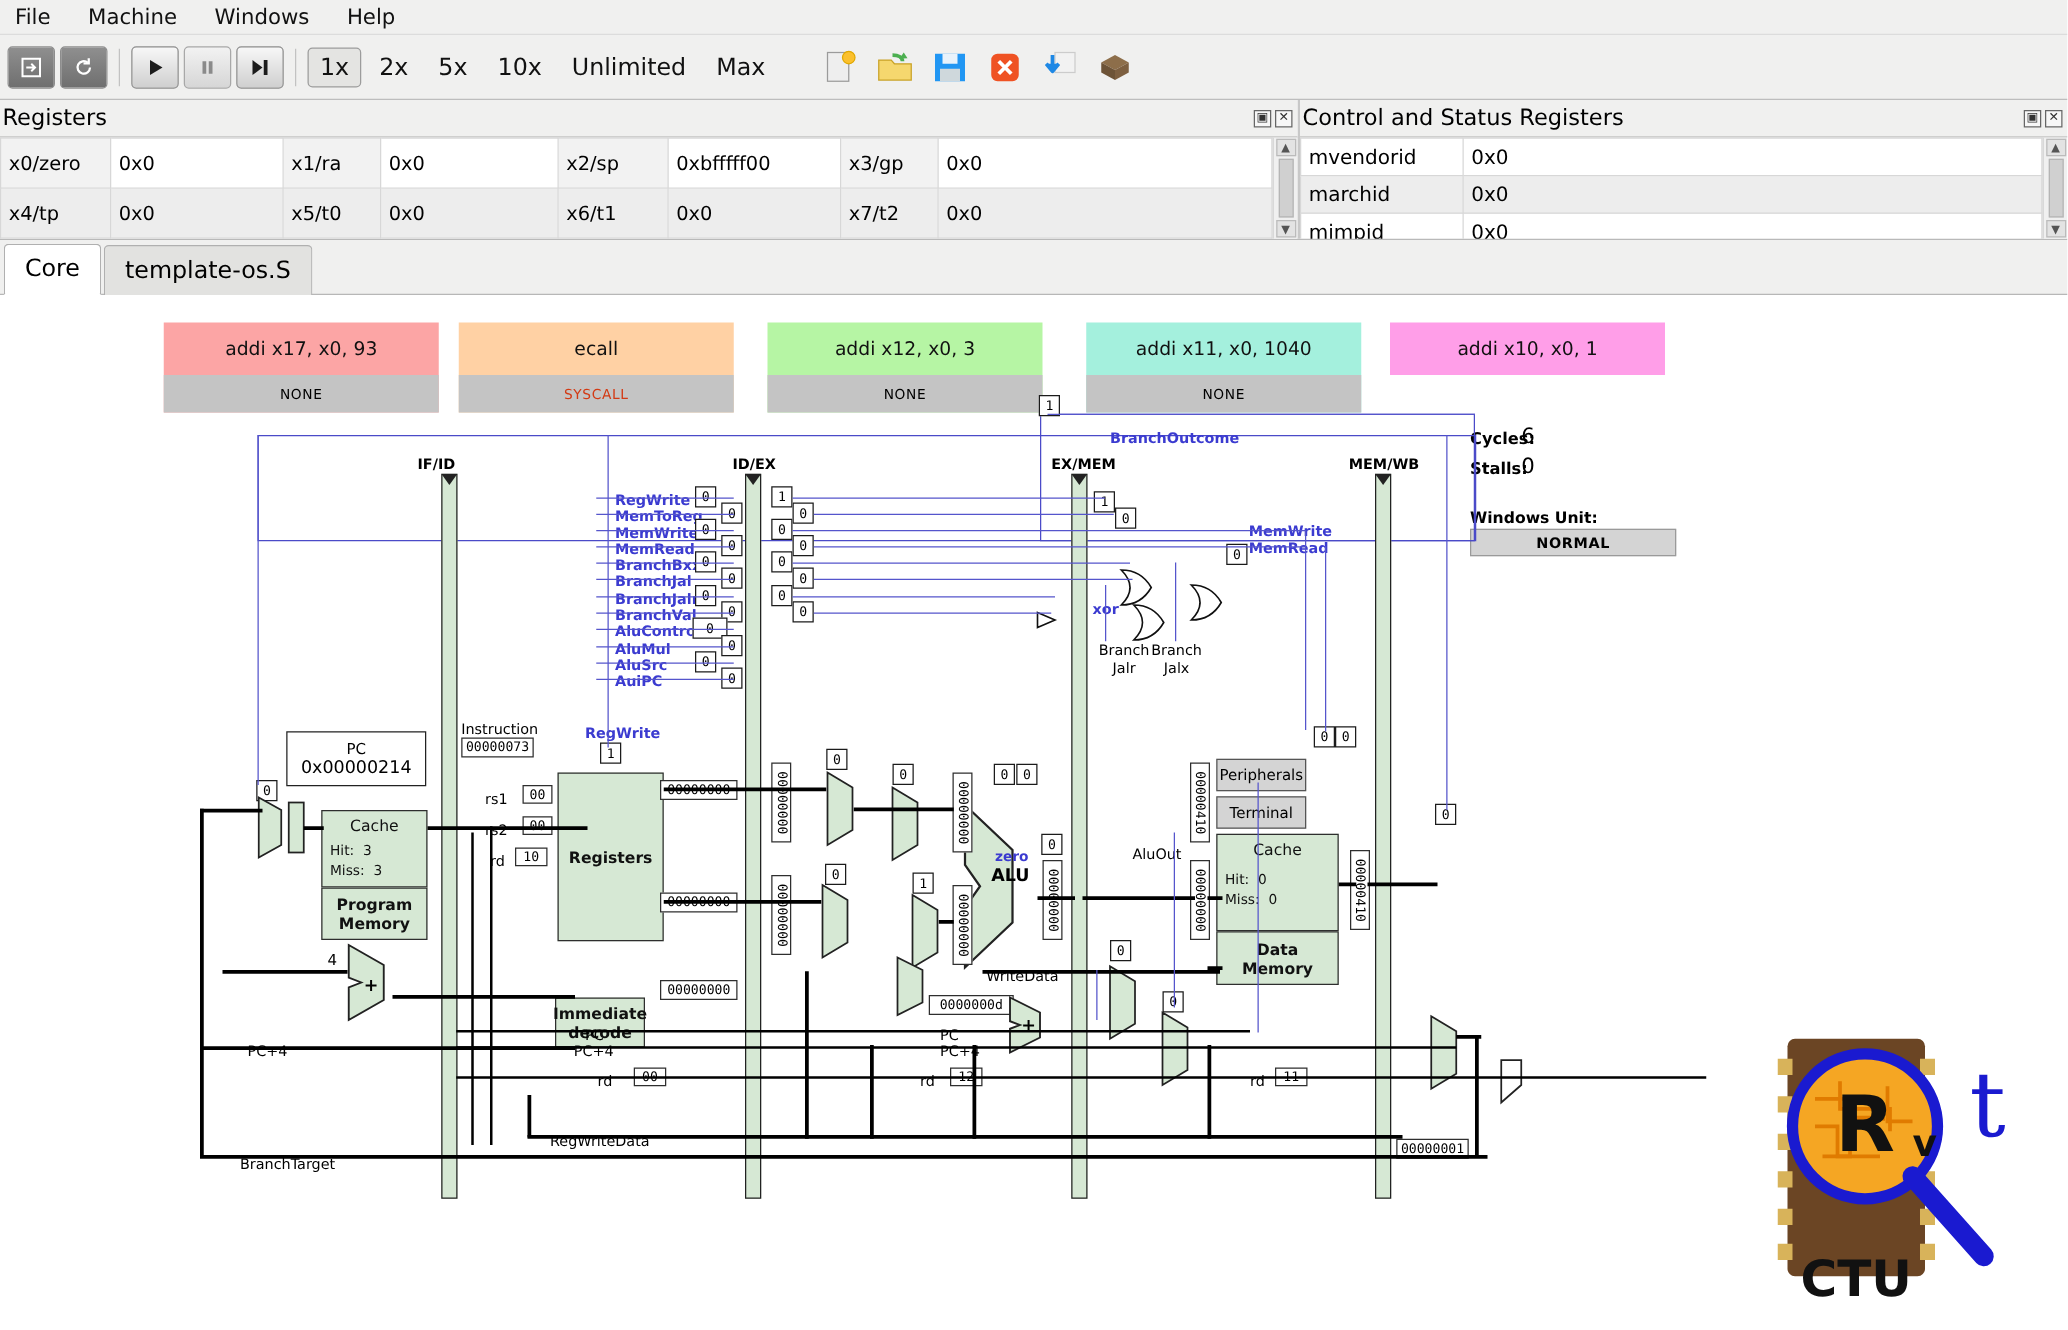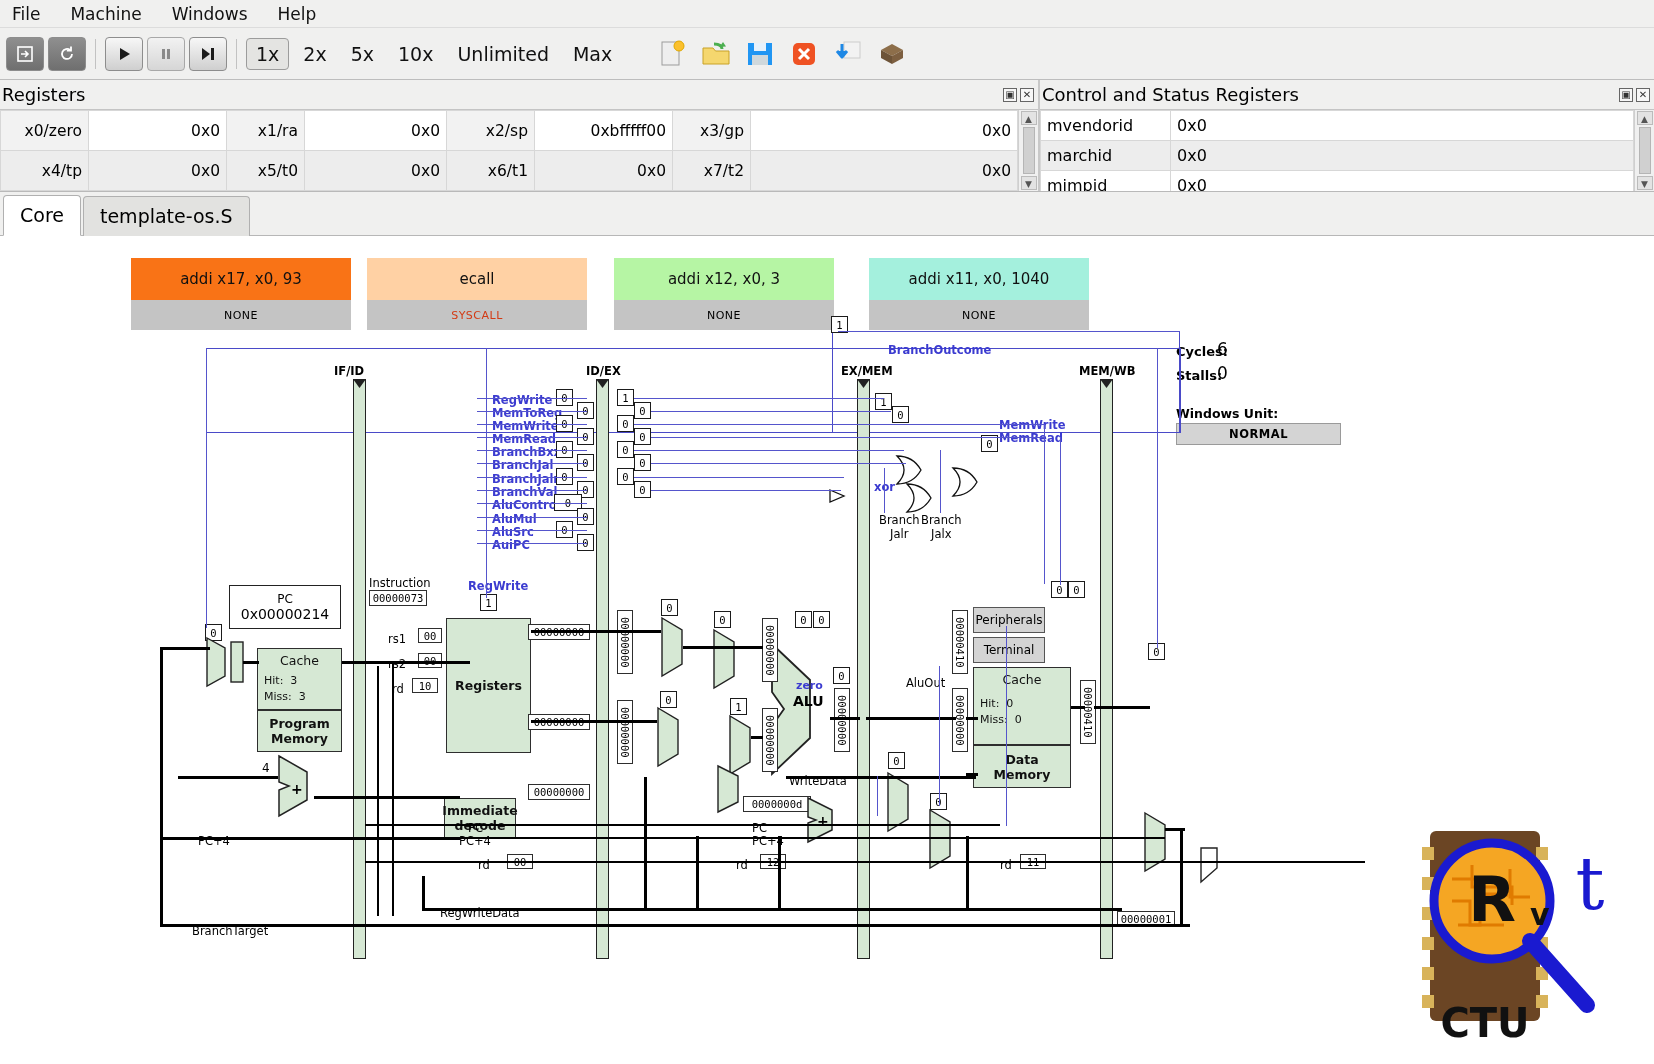--- a/index.html
+++ b/index.html
@@ -43,21 +43,21 @@
     height:30px; background:#f0f0ef; display:flex; align-items:center;
     justify-content:space-between; padding:0 4px 0 2px;
     font-size:18px; border-bottom:1px solid #c4c4c4;
   }
   .ptitle .tcontrols { display:flex; gap:3px; font-size:13px; color:#333; }
   .ptitle .tc { border:1px solid #666; width:14px; height:14px; line-height:12px;
     text-align:center; font-size:10px; background:#f7f7f7; }
   .tablewrap { flex:1; display:flex; overflow:hidden; }
   table.regs { border-collapse:collapse; width:100%; table-layout:fixed; font-size:15.5px; }
   table.regs td { border:1px solid #d7d7d7; padding:2px 6px; height:30px; overflow:hidden;
-     white-space:nowrap;text-align:right; }
+     white-space:nowrap; }
   table.regs tr:nth-child(odd) td.k { background:#f2f2f2; }
   table.regs tr:nth-child(even) td { background:#ededed; }
   table.regs tr:nth-child(even) td.v { background:#ededed; }
   table.regs tr:nth-child(odd) td.v { background:#ffffff; }
   table.regs td.red { color:#e01b1b; }
   .vscroll {
     width:20px; background:#f0f0f0; border-left:1px solid #cfcfcf;
     display:flex; flex-direction:column; justify-content:space-between; align-items:center;
     padding:1px 0; flex:none;
   }
@@ -291,35 +291,38 @@
   </div>
 </div>
 
 <div id="tabs">
   <div class="tab active">Core</div>
   <div class="tab">template-os.S</div>
 </div>
 
 <div id="core">
 
-  <div class="instr" style="left:131px; top:22px; background:#f97316;">
+  <div class="instr" style="left:131px; top:22px; background:#fca5a5;">
     <div class="top">addi x17, x0, 93</div>
     <div class="bot">NONE</div>
   </div>
   <div class="instr" style="left:367px; top:22px; background:#ffd1a4;">
     <div class="top">ecall</div>
     <div class="bot syscall">SYSCALL</div>
   </div>
   <div class="instr" style="left:614px; top:22px; background:#b6f5a4;">
     <div class="top">addi x12, x0, 3</div>
     <div class="bot">NONE</div>
   </div>
   <div class="instr" style="left:869px; top:22px; background:#a4f0dd;">
     <div class="top">addi x11, x0, 1040</div>
     <div class="bot">NONE</div>
+  </div>
+  <div class="instr" style="left:1112px; top:22px; background:#ff9ee8;">
+    <div class="top">addi x10, x0, 1</div>
   </div>
 
   <div class="lbl bold" style="left:1176px; top:108px; font-size:13px;">Cycles:</div>
   <div class="lbl" style="left:1217px; top:103px; font-size:17px;">6</div>
   <div class="lbl bold" style="left:1176px; top:132px; font-size:13px;">Stalls:</div>
   <div class="lbl" style="left:1217px; top:127px; font-size:17px;">0</div>
   <div class="lbl bold" style="left:1176px; top:170px; font-size:12.5px;">Windows Unit:</div>
   <div class="hazbox" style="left:1176px; top:187px; width:165px; height:22px;">NORMAL</div>
 
   <div class="bluebox" style="left:832px; top:95px; width:348px; height:102px;"></div>

